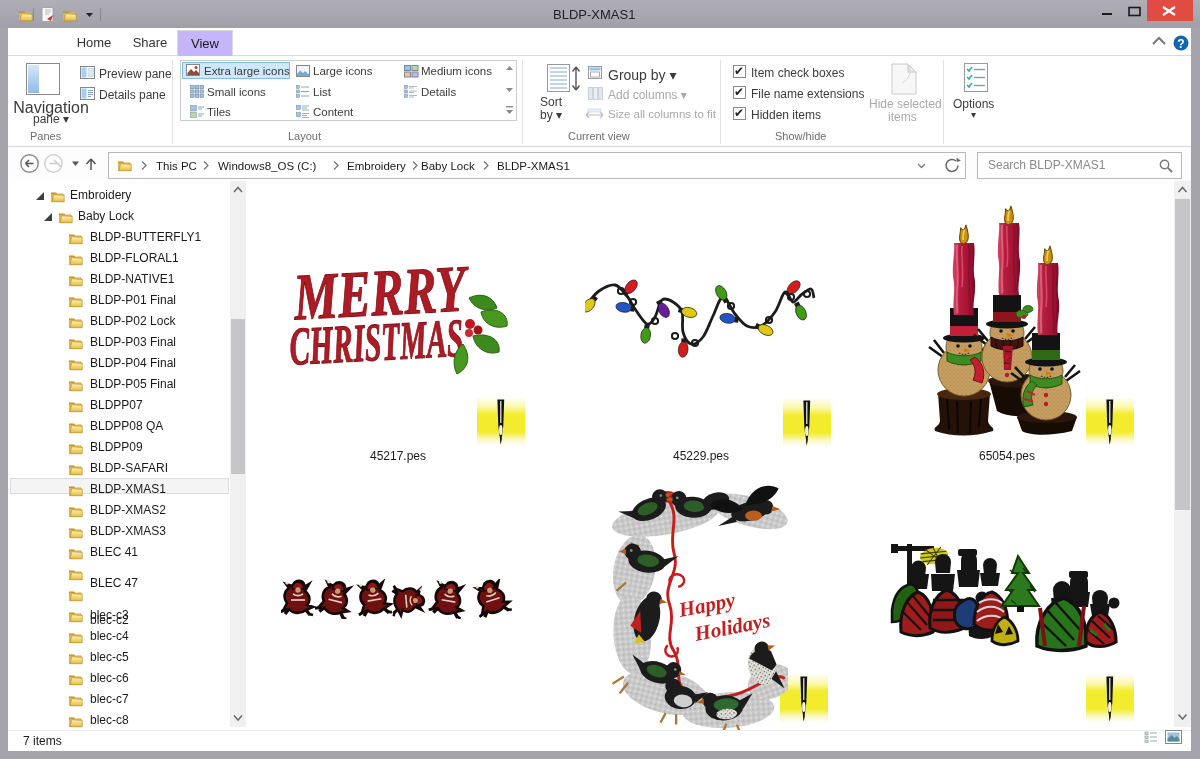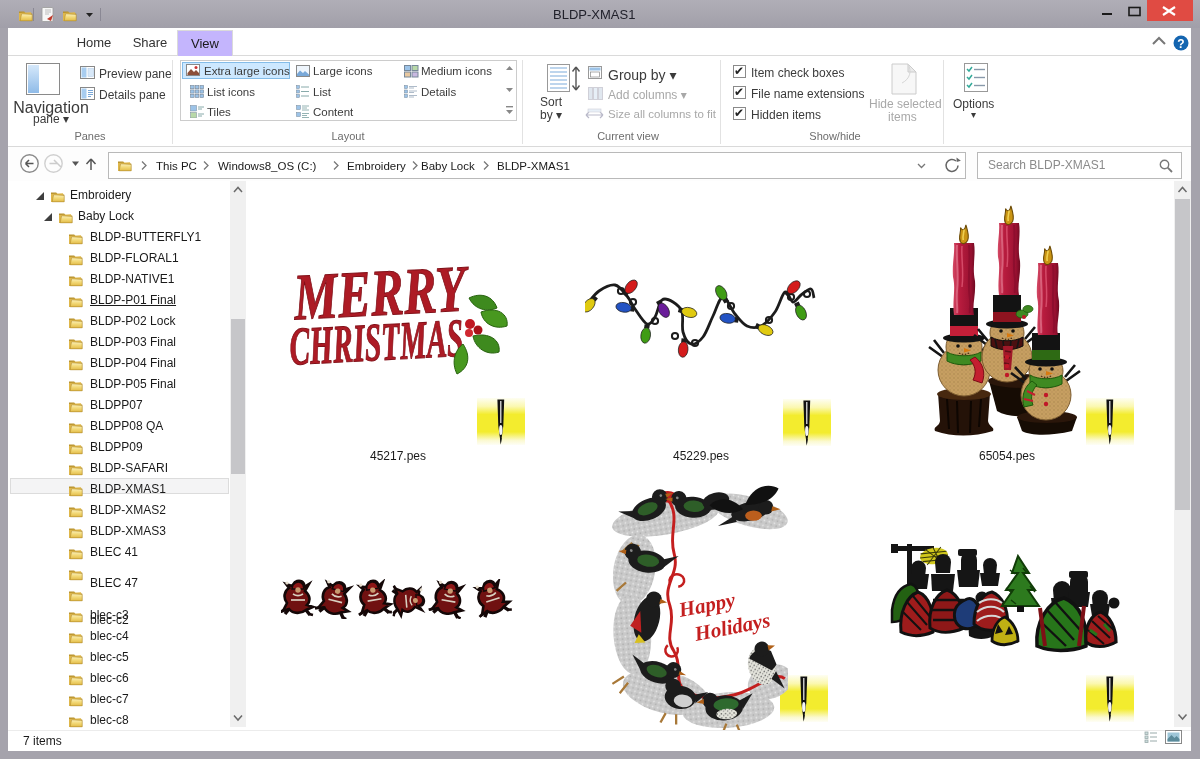--- a/index.html
+++ b/index.html
@@ -12,21 +12,21 @@
 #borderR { left:1191px; top:28px; width:9px; height:723px; background:#a5a3ac; }
 #borderB { left:0; top:751px; width:1200px; height:8px; background:#a5a3ac; }
 #title { left:553px; top:7px; font-size:13px; color:#21212b; }
 
 #tabrow { left:8px; top:28px; width:1183px; height:28px; background:#fff; }
 .tab { position:absolute; top:30px; height:26px; line-height:26px; font-size:13px; color:#333; text-align:center; }
 #filetab { left:8px; top:30px; width:55px; height:42px; background:#217ac9; color:#fff; font-size:13px; text-align:center; line-height:26px;margin-top:44px; }
 
 #ribbon { left:8px; top:56px; width:1183px; height:91px; background:#fff; border-bottom:1px solid #d9d9d9; }
 .vsep { position:absolute; top:60px; width:1px; height:84px; background:#e2e2e2; }
-.glabel { position:absolute; top:130px; font-size:11px; color:#6d6d6d; width:120px; text-align:center; }
+.glabel { position:absolute; top:130px; font-size:11px; color:#6d6d6d; width:120px; }
 .rtext { position:absolute; font-size:11.5px; color:#3b3b3b; white-space:nowrap; }
 .rgray { color:#a8a8a8; }
 .cb { position:absolute; width:13px; height:13px; border:1px solid #8a8a8a; background:#fff; }
 .cb:after { content:"✔"; position:absolute; left:0px; top:-2px; font-size:12px; color:#222; }
 
 #addr { left:8px; top:147px; width:1183px; height:34px; background:#fdfdfd; }
 .field { position:absolute; background:#fff; border:1px solid #b9b9b9; }
 
 #main { left:8px; top:181px; width:1183px; height:570px; background:#fff; }
 .trow { position:absolute; font-size:12px; color:#1a1a1a; white-space:nowrap; }
@@ -139,21 +139,21 @@
 <div class="glabel" style="left:288px;">Layout</div>
 <div class="vsep" style="left:522px;"></div>
 <div class="glabel" style="left:568px;">Current view</div>
 <div class="vsep" style="left:720px;"></div>
 <div class="glabel" style="left:775px;">Show/hide</div>
 <div class="vsep" style="left:943px;"></div>
 
 <div class="abs rtext" style="left:204px;top:65px;">Extra large icons</div>
 <div class="abs rtext" style="left:313px;top:65px;">Large icons</div>
 <div class="abs rtext" style="left:421px;top:65px;">Medium icons</div>
-<div class="abs rtext" style="left:207px;top:86px;">List icons</div>
+<div class="abs rtext" style="left:207px;top:86px;">Small icons</div>
 <div class="abs rtext" style="left:313px;top:86px;">List</div>
 <div class="abs rtext" style="left:421px;top:86px;">Details</div>
 <div class="abs rtext" style="left:207px;top:106px;">Tiles</div>
 <div class="abs rtext" style="left:313px;top:106px;">Content</div>
 
 <svg class="abs" style="left:186px;top:63px" width="16" height="58">
 <rect x="0.5" y="1.5" width="13" height="11" fill="#fff" stroke="#888"></rect>
 <path d="M1.5,10 L5,6 L8,9 L10,7 L13,10 L13,12 L1.5,12 Z" fill="#8b4f3a"></path>
 <circle cx="10" cy="4.5" r="1.5" fill="#c33"></circle>
 </svg>
@@ -336,21 +336,21 @@
     <use href="#folder"></use>
   </svg>
 <div class="trow" style="left:90px;top:251px;">BLDP-FLORAL1</div>
 <svg class="abs" style="left:68px;top:273px" width="15" height="14">
     <use href="#folder"></use>
   </svg>
 <div class="trow" style="left:90px;top:272px;">BLDP-NATIVE1</div>
 <svg class="abs" style="left:68px;top:294px" width="15" height="14">
     <use href="#folder"></use>
   </svg>
-<div class="trow" style="left:90px;top:293px;text-decoration:underline;">BLDP-P01 Final</div>
+<div class="trow" style="left:90px;top:293px;">BLDP-P01 Final</div>
 <svg class="abs" style="left:68px;top:315px" width="15" height="14">
     <use href="#folder"></use>
   </svg>
 <div class="trow" style="left:90px;top:314px;">BLDP-P02 Lock</div>
 <svg class="abs" style="left:68px;top:336px" width="15" height="14">
     <use href="#folder"></use>
   </svg>
 <div class="trow" style="left:90px;top:335px;">BLDP-P03 Final</div>
 <svg class="abs" style="left:68px;top:357px" width="15" height="14">
     <use href="#folder"></use>

